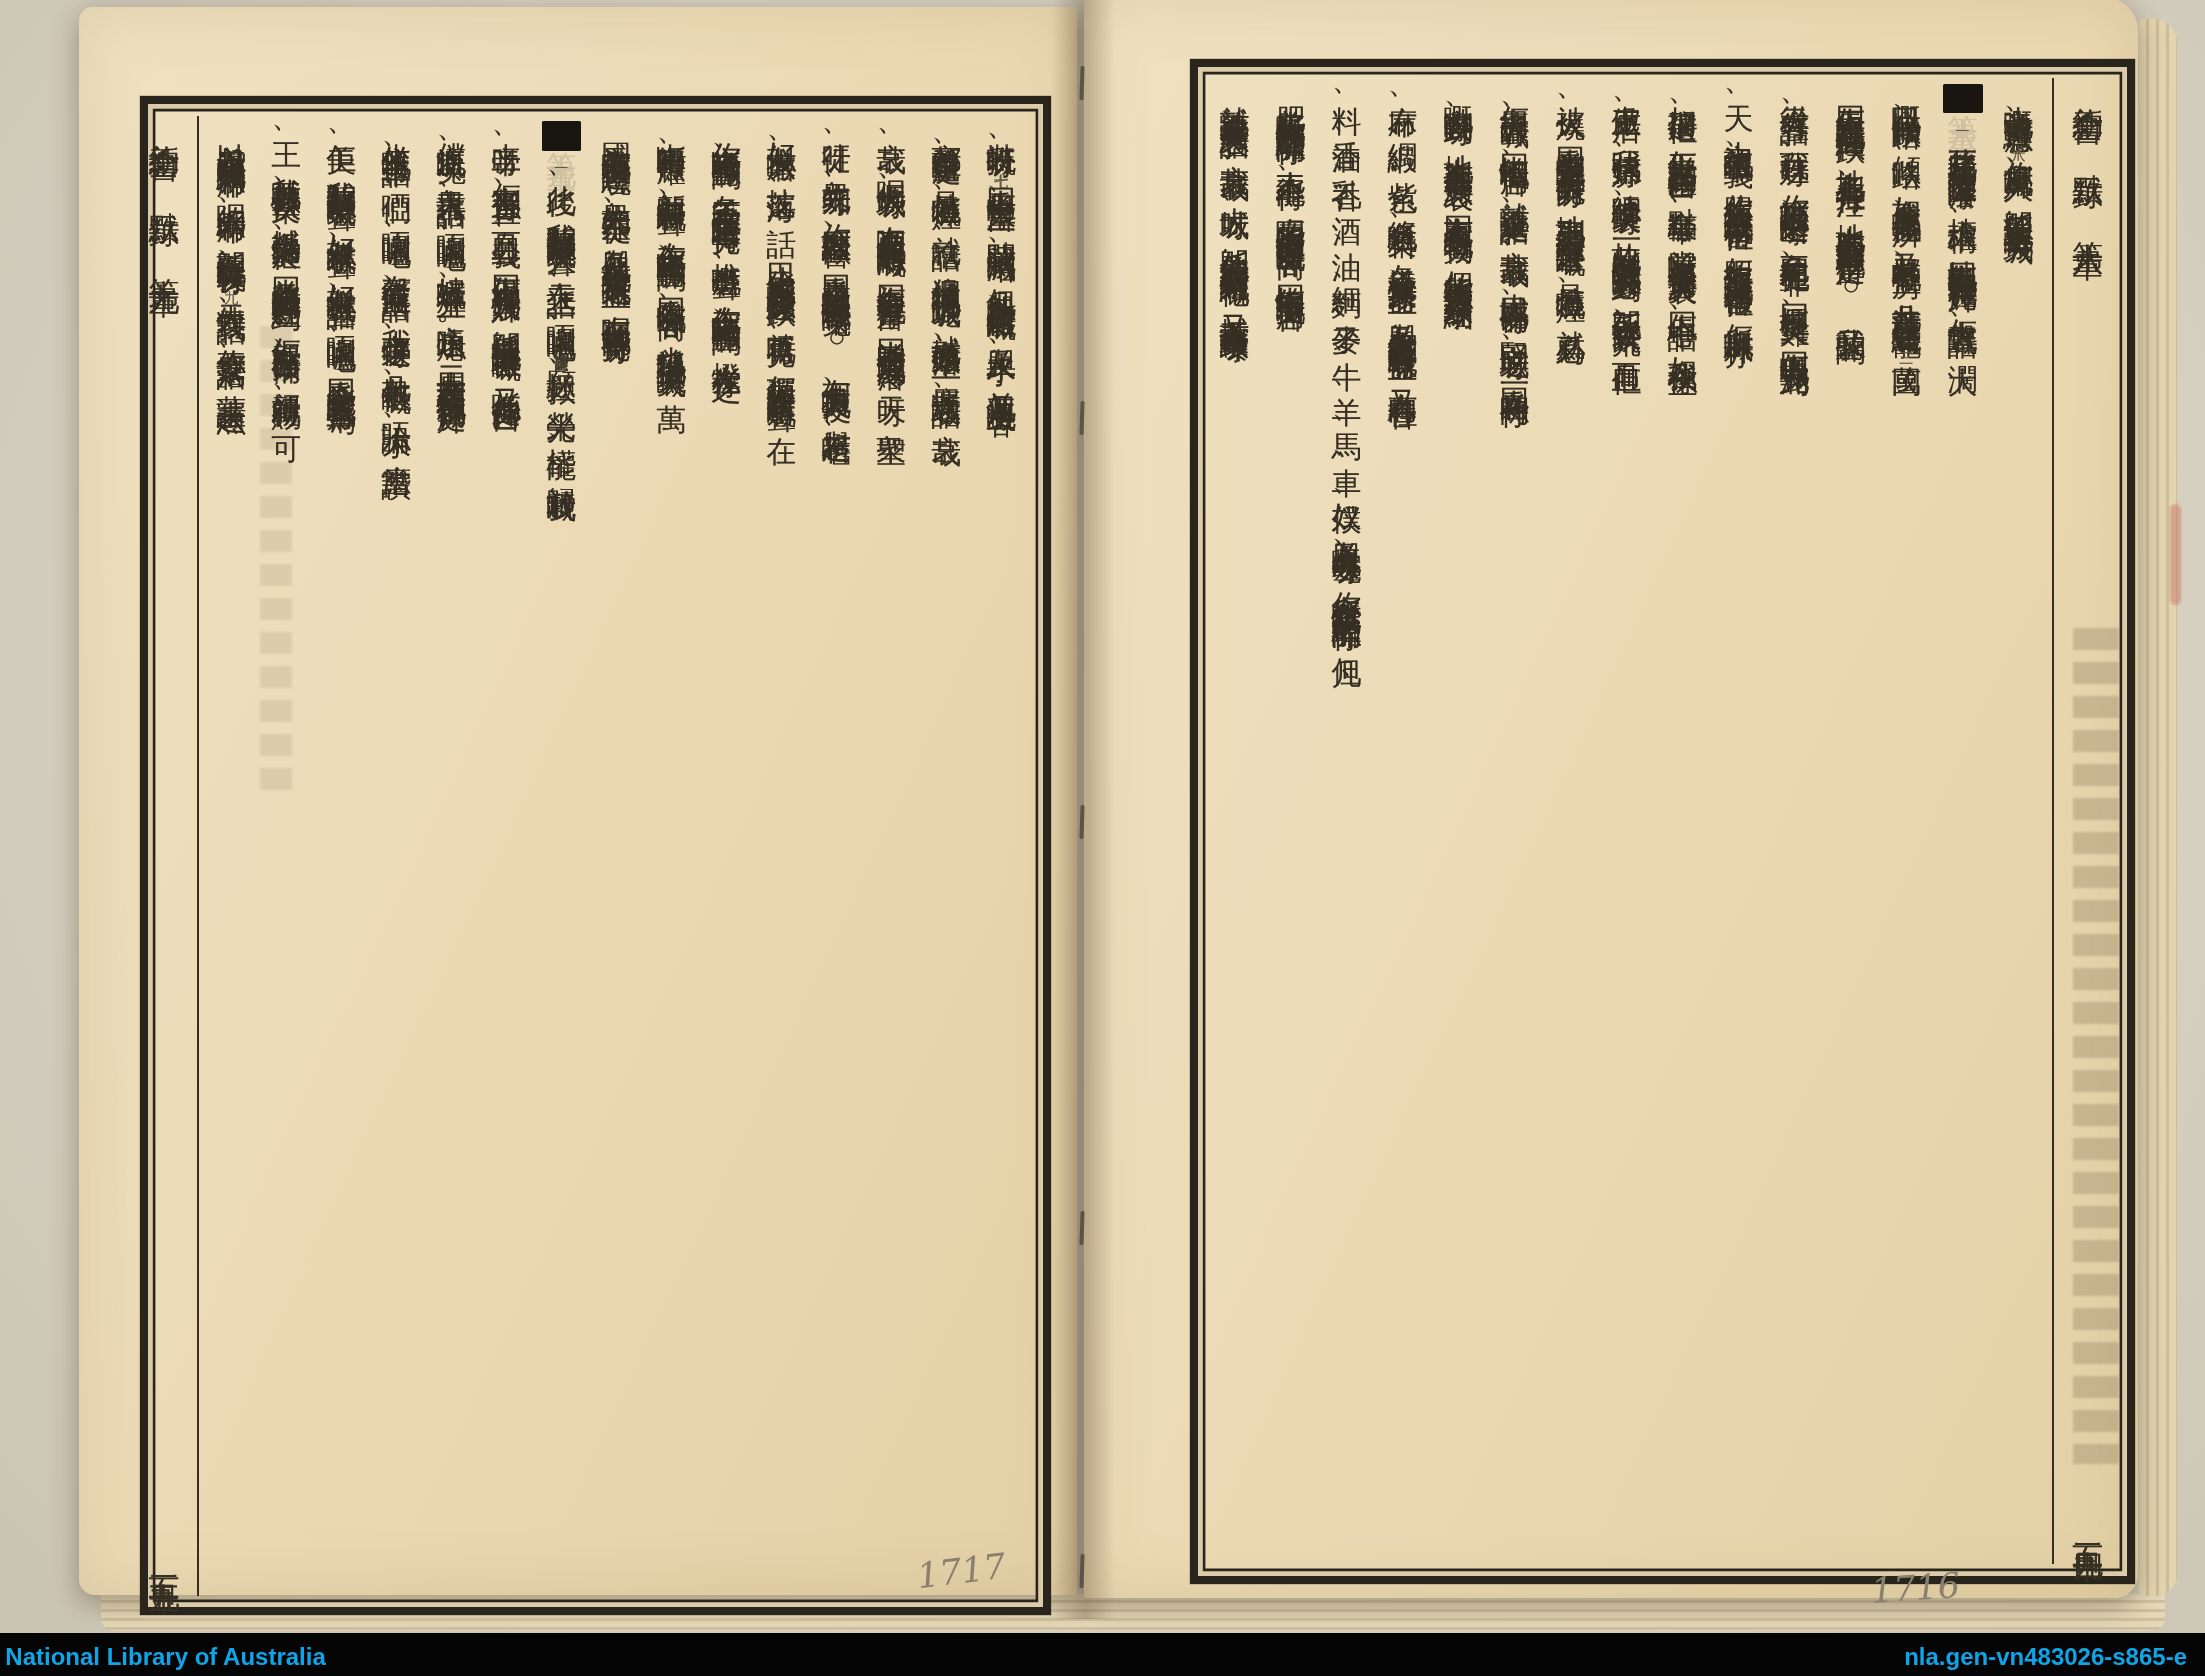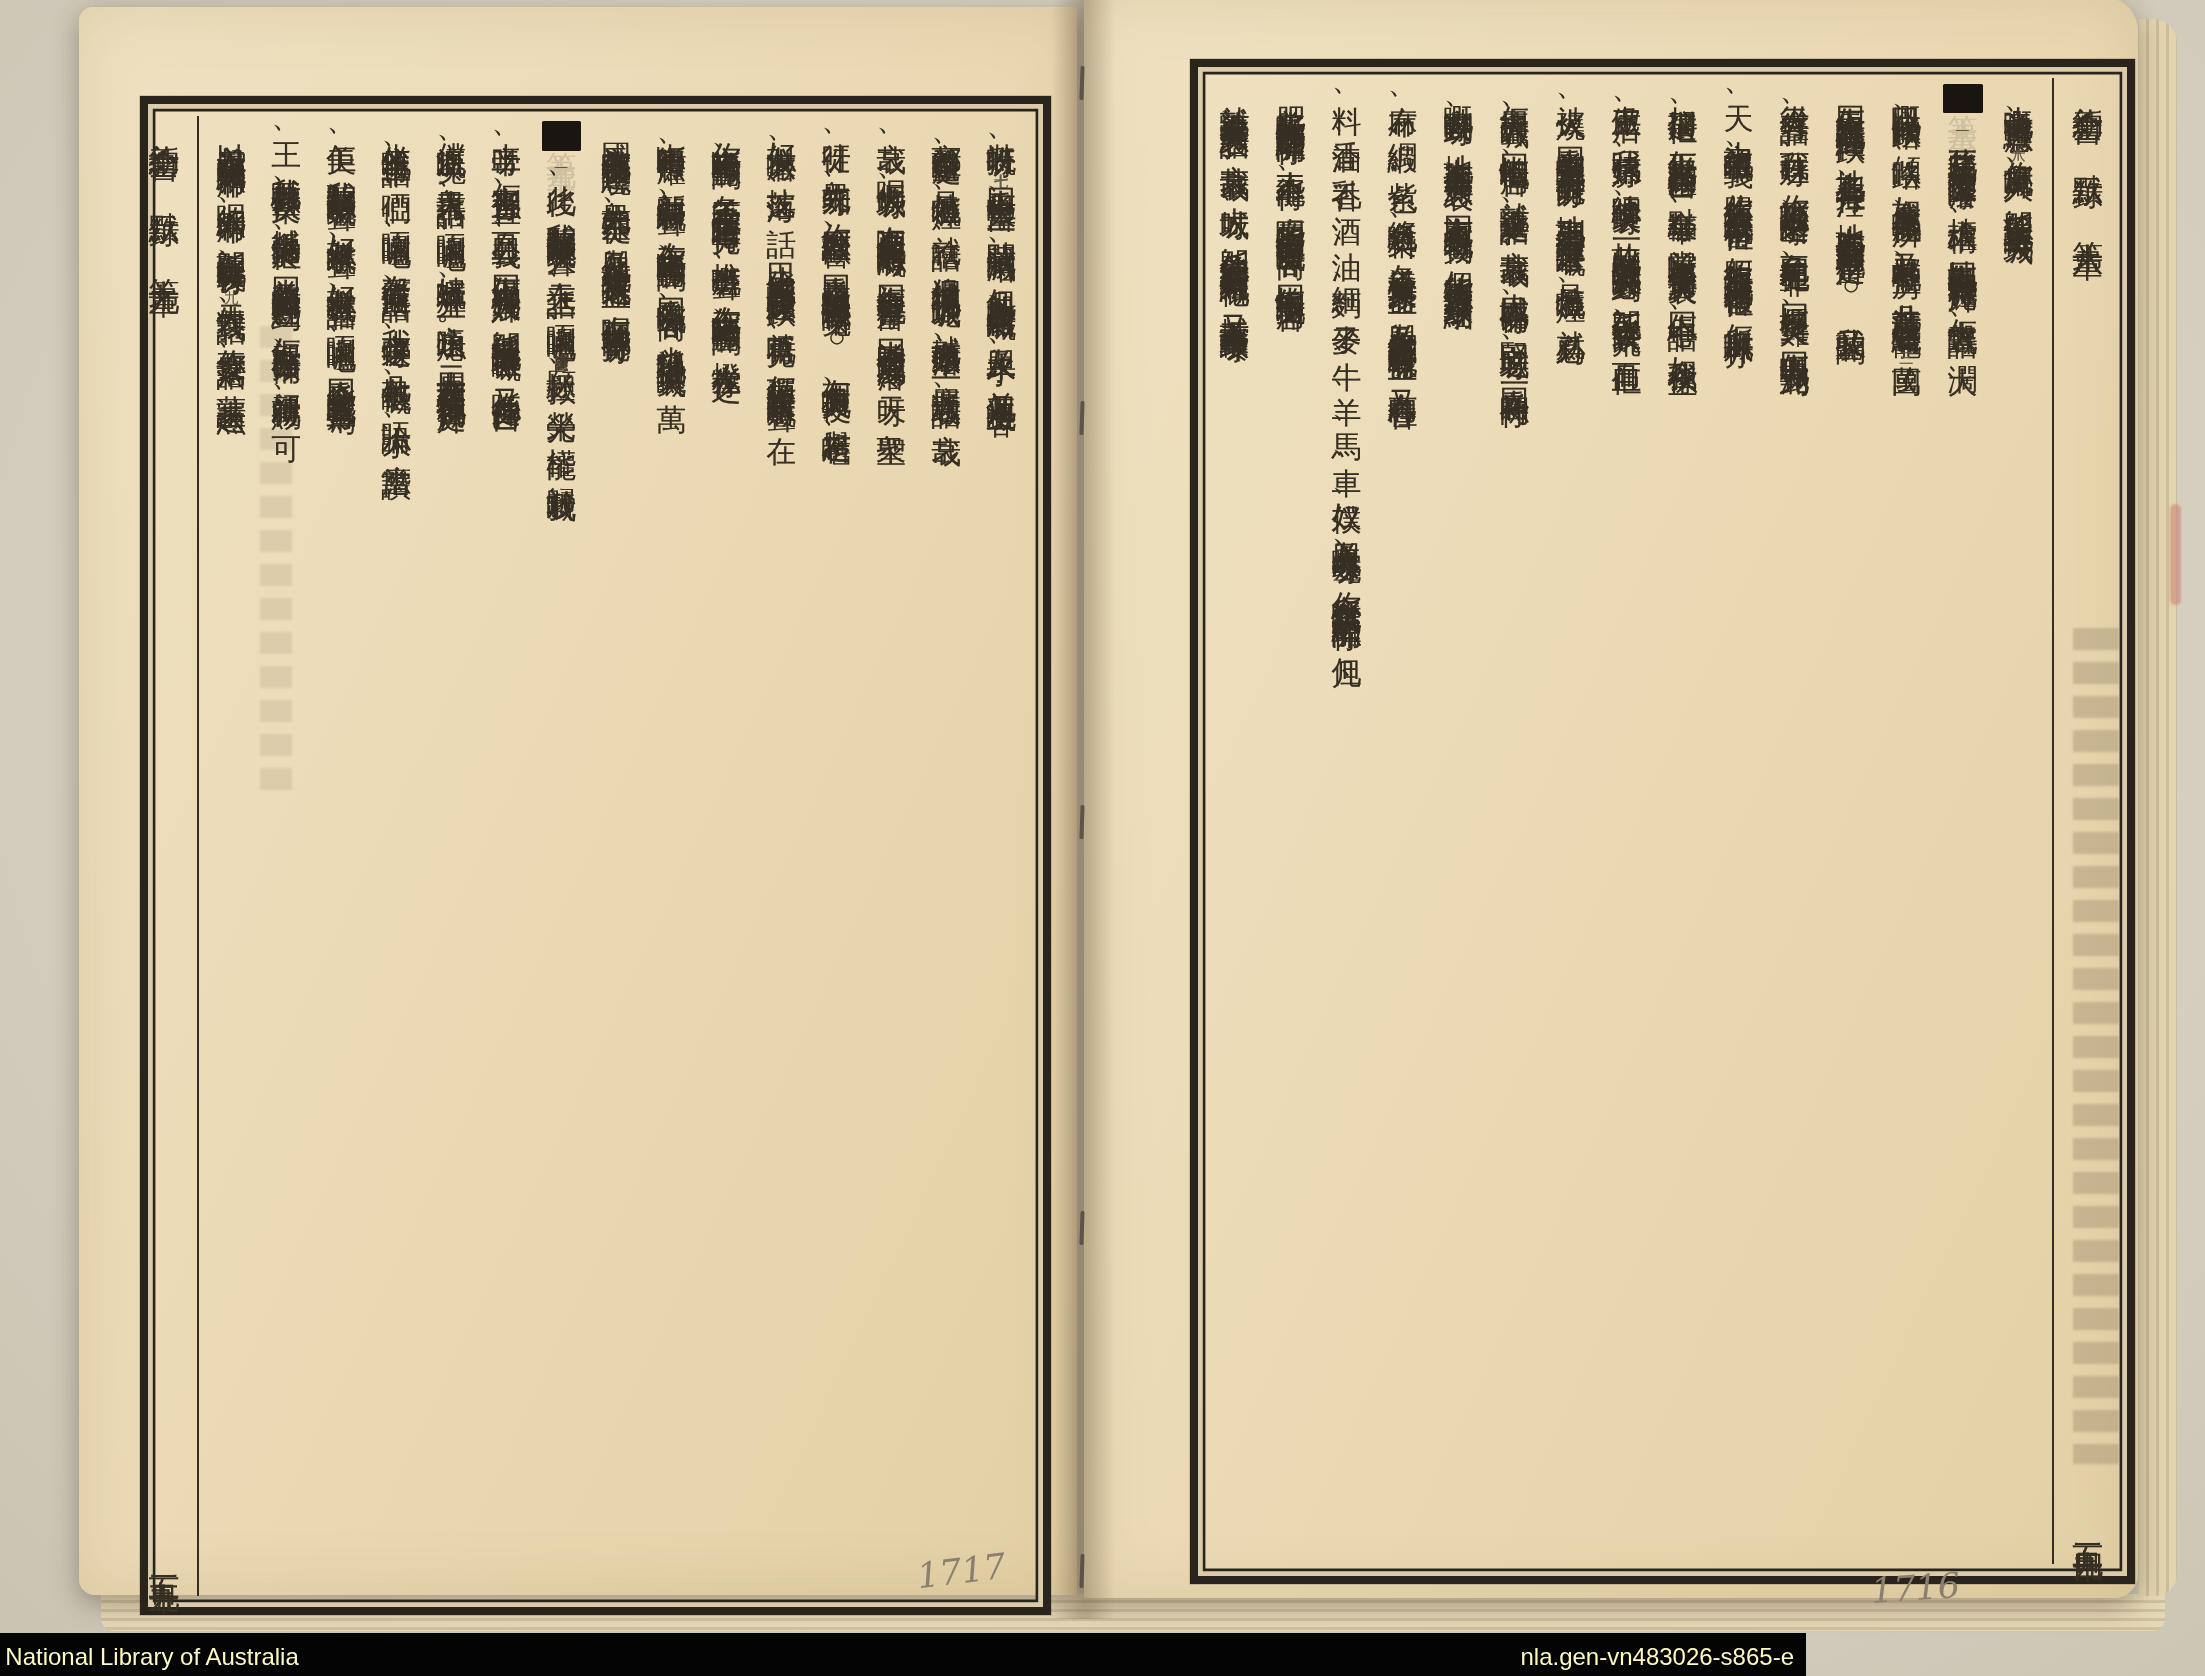--- a/index.html
+++ b/index.html
@@ -50,24 +50,24 @@
   
   .bleed{position:absolute;opacity:.28;filter:blur(0.8px);
          background:repeating-linear-gradient(180deg,rgba(110,95,70,.9) 0 22px,rgba(110,95,70,0) 22px 34px);}
   #bleed-right{left:875px;top:561px;width:46px;height:836px;}
   #bleed-left{left:112px;top:222px;width:32px;height:476px;opacity:.14;}
   
   .hw{position:absolute;font-family:"DejaVu Serif",serif;font-style:italic;
       font-size:35px;color:#8b8070;}
   #hw-left{left:917px;top:1551px;transform:rotate(-7deg);}
   #hw-right{left:1871px;top:1568px;transform:rotate(-4deg);}
-  #footer-bar{position:absolute;left:0;bottom:0;width:1806px;height:43px;background:#040404;
-      color:#fef9c3;font-family:"Liberation Sans","DejaVu Sans",sans-serif;font-size:24px;}
+  #footer-bar{position:absolute;left:0;bottom:0;width:2205px;height:43px;background:#040404;
+      color:#0ea5e9;font-family:"Liberation Sans","DejaVu Sans",sans-serif;font-size:24px;font-weight:bold;}
   #footer-bar .fl{position:absolute;left:5.3px;bottom:5.3px;}
-  #footer-bar .fr{position:absolute;right:12px;bottom:5.3px;margin-top:6px;}
+  #footer-bar .fr{position:absolute;right:18px;bottom:5.3px;margin-top:6px;}
 </style>
 </head>
 <body>
 
 <div id="stage">
 
   <div class="edge-bottom"></div>
   <div class="edge-right"></div>
   <div class="red-smudge"></div>
 

